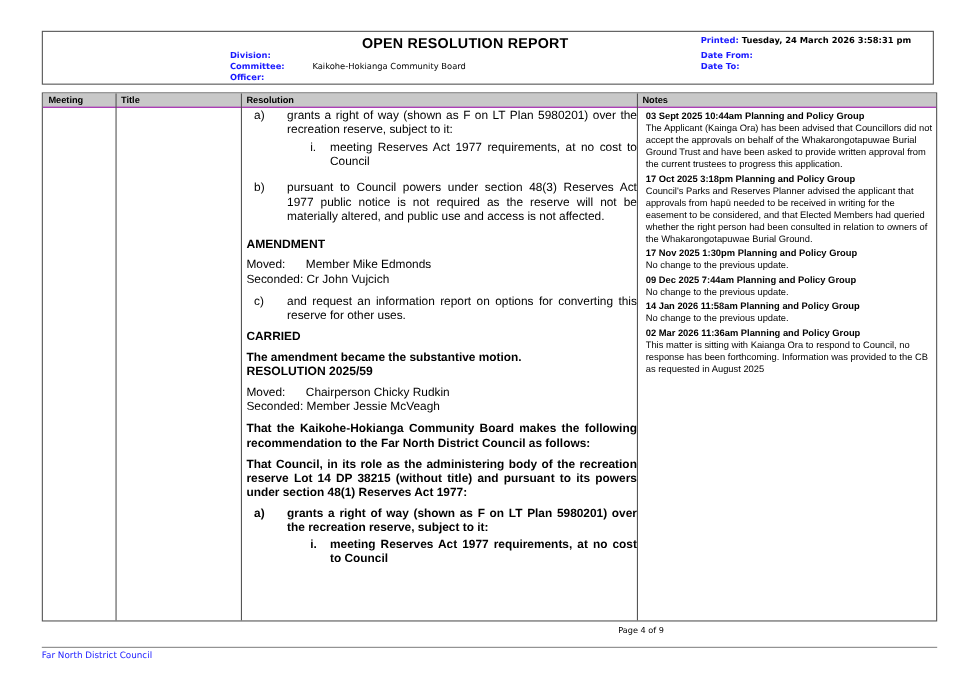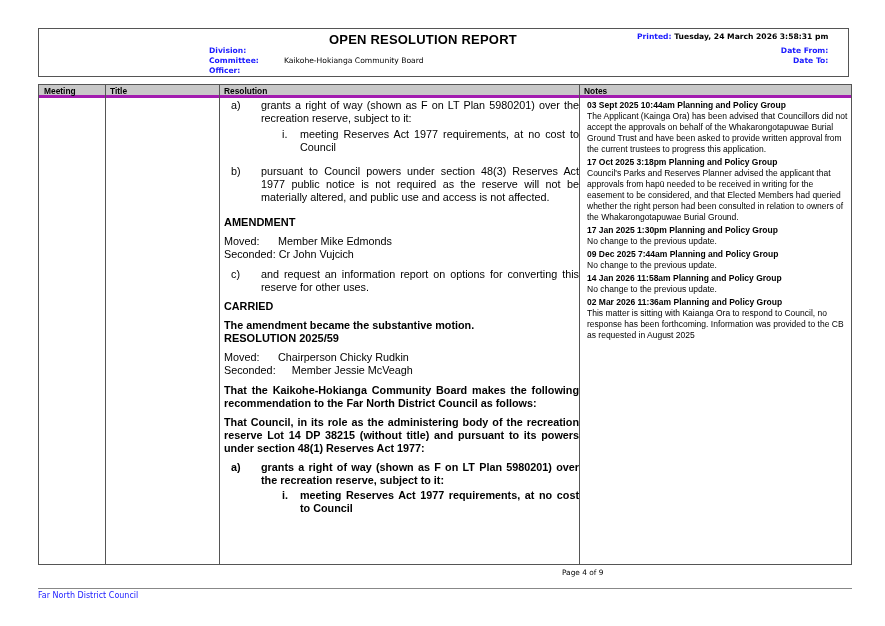--- a/index.html
+++ b/index.html
@@ -5,26 +5,26 @@
   * { box-sizing: border-box; margin: 0; padding: 0; }
   html, body { width: 885px; height: 626px; background: #ffffff; overflow: hidden; }
   body { position: relative; font-family: "Liberation Sans", sans-serif; color: #000; }
 
   
   .hdr { position: absolute; left: 38px; top: 28px; width: 811px; height: 49px; border: 1px solid #555; }
   .hdr-title { position: absolute; left: 290px; top: 3px; font-size: 13px; font-weight: bold; letter-spacing: 0.2px; text-align: center; }
   .hdr-labels { position: absolute; left: 170px; top: 17px; font-family: "DejaVu Sans", sans-serif; font-size: 7.6px; font-weight: bold; color: #1a1aff; line-height: 10px; }
   .hdr-committee { position: absolute; left: 245px; top: 27px; font-family: "DejaVu Sans", sans-serif; font-size: 7.6px; line-height: 10px; }
   .hdr-right { position: absolute; left: 598px; top: 3px; font-family: "DejaVu Sans", sans-serif; font-size: 7.6px; line-height: 10px; font-weight: bold; }
-  .hdr-right .lbl { color: #1a1aff; text-align: right; }
+  .hdr-right .lbl { color: #1a1aff; }
   .hdr-right .row2 { margin-top: 4px; }
 
   
   .tbl { position: absolute; left: 38px; top: 84px; width: 814px; height: 481px; border: 1px solid #555; }
-  .thead { position: absolute; left: 0; top: 0; width: 100%; height: 13px; background: #c8c8c8; border-bottom: 3px solid #a21caf; }
+  .thead { position: absolute; left: 0; top: 0; width: 100%; height: 13px; background: #c8c8c8; border-bottom: 1px solid #a21caf; }
   .th { position: absolute; top: 0; height: 12px; font-size: 8.4px; font-weight: bold; line-height: 12px; padding-left: 5px; }
   .col-line { position: absolute; top: 0; bottom: 0; width: 1px; background: #555; }
 
   .res { position: absolute; left: 185px; top: 13px; width: 355px; font-size: 10.8px; line-height: 13px; }
   .item { position: relative; padding-left: 37px; text-align: justify; }
   .item .mk { position: absolute; left: 7px; top: 0; }
   .subitem { position: relative; padding-left: 76px; text-align: justify; }
   .subitem .mk { position: absolute; left: 58px; top: 0; }
   .head { font-weight: bold; font-size: 11px; }
   .bold { font-weight: bold; }
@@ -102,21 +102,21 @@
     </div>
     <div class="right" style="margin-top:6px">CARRIED</div>
     <div class="bold" style="margin-top:6px">The amendment became the substantive motion.</div>
     <div class="head" style="">RESOLUTION  2025/59</div>
     <div class="moved" style="margin-top:6px">
       <span class="k">Moved:</span>
       <span>Chairperson Chicky Rudkin</span>
     </div>
     <div class="moved">
       <span>Seconded:</span>
-      <span style="margin-left:16px">Member Jessie McVeagh</span>
+      <span style="margin-left:3px">Member Jessie McVeagh</span>
     </div>
     <div class="bold just" style="margin-top:7px">That the Kaikohe-Hokianga Community Board makes the following recommendation to the Far North District Council as follows:</div>
     <div class="bold just" style="margin-top:6px">That Council, in its role as the administering body of the recreation reserve Lot 14 DP 38215 (without title) and pursuant to its powers under section 48(1) Reserves Act 1977:</div>
     <div class="item bold" style="margin-top:6px">
       <span class="mk">a)</span>
       <span>grants a right of way (shown as F on LT Plan 5980201) over the recreation reserve, subject to it:</span>
     </div>
     <div class="subitem bold" style="margin-top:2px">
       <span class="mk">i.</span>
       <span>meeting Reserves Act 1977 requirements, at no cost to Council</span>
@@ -126,21 +126,21 @@
   <div class="notes">
     <div class="note">
       <div class="note-h">03 Sept 2025 10:44am Planning and Policy Group</div>
       <div>The Applicant (Kainga Ora) has been advised that Councillors did not accept the approvals on behalf of the Whakarongotapuwae Burial Ground Trust and have been asked to provide written approval from the current trustees to progress this application.</div>
     </div>
     <div class="note">
       <div class="note-h">17 Oct 2025 3:18pm Planning and Policy Group</div>
       <div>Council's Parks and Reserves Planner advised the applicant that approvals from hapū needed to be received in writing for the easement to be considered, and that Elected Members had queried whether the right person had been consulted in relation to owners of the Whakarongotapuwae Burial Ground.</div>
     </div>
     <div class="note">
-      <div class="note-h">17 Jan 2025 1:30pm Planning and Policy Group</div>
+      <div class="note-h">17 Nov 2025 1:30pm Planning and Policy Group</div>
       <div>No change to the previous update.</div>
     </div>
     <div class="note">
       <div class="note-h">09 Dec 2025 7:44am Planning and Policy Group</div>
       <div>No change to the previous update.</div>
     </div>
     <div class="note">
       <div class="note-h">14 Jan 2026 11:58am Planning and Policy Group</div>
       <div>No change to the previous update.</div>
     </div>

